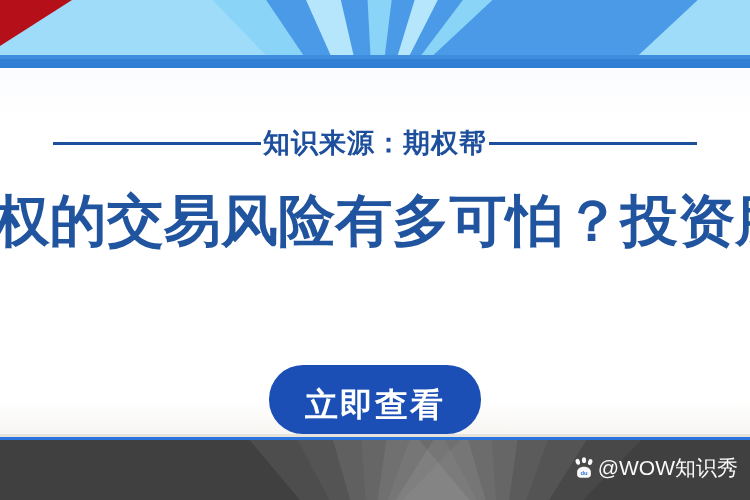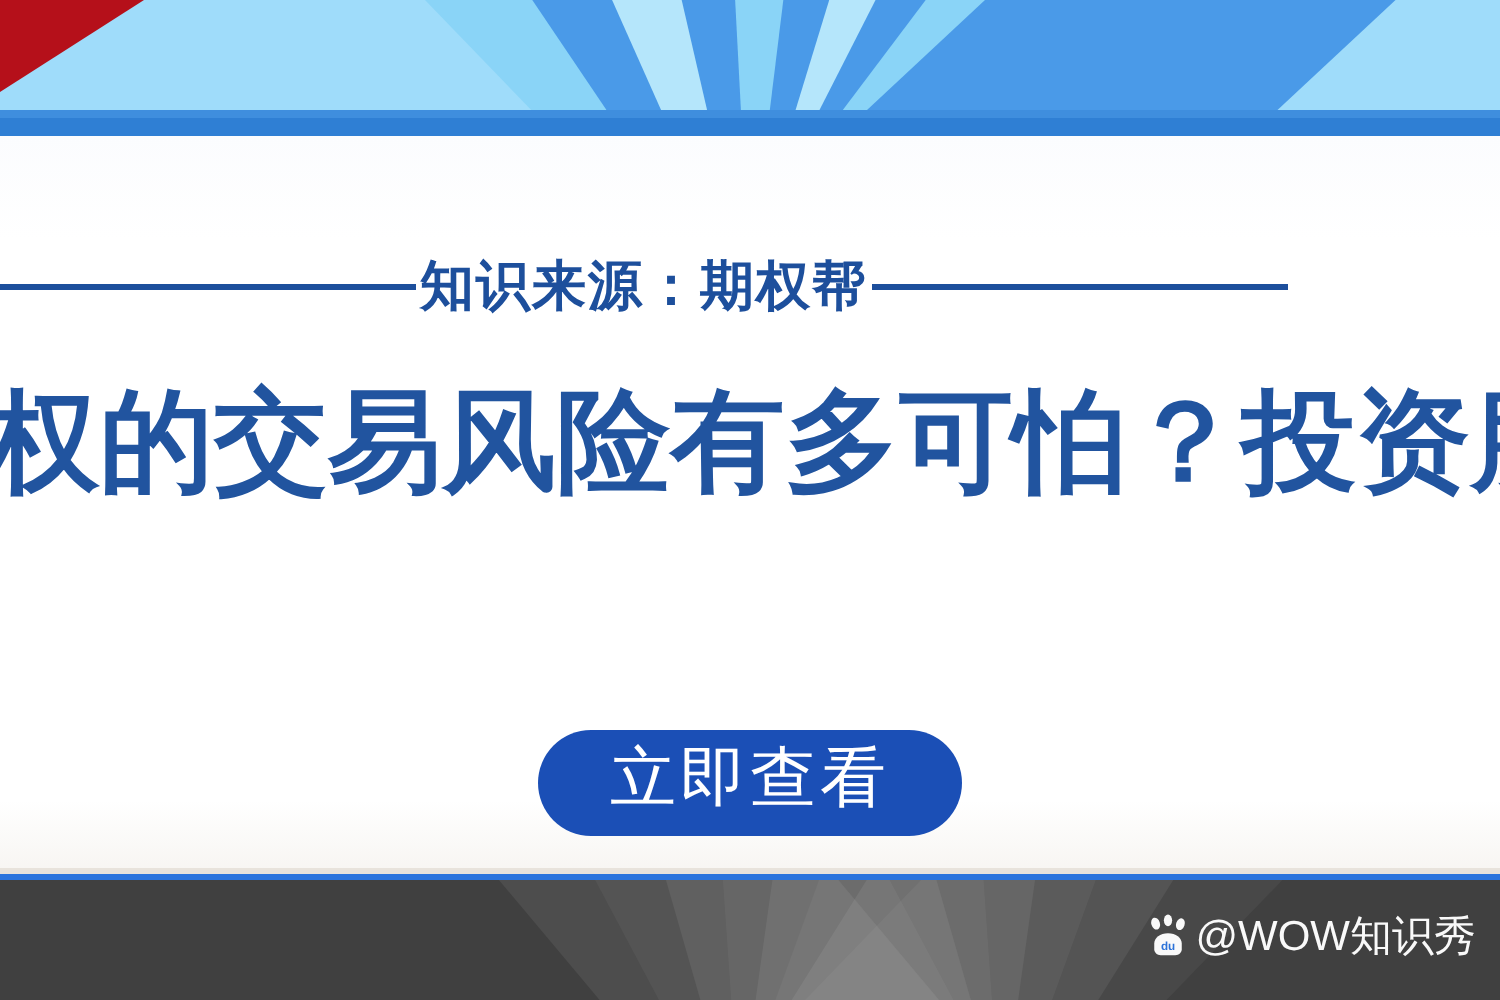--- a/index.html
+++ b/index.html
@@ -97,20 +97,21 @@
 
   
   .source-row {
     position: absolute;
     left: 0;
     top: 55px;
     width: 750px;
     height: 40px;
     display: flex;
     align-items: center;
+    justify-content: center;
   }
   .source-rule {
     height: 3px;
     background: #1d4f9c;
     width: 208px;
     flex: none;
   }
   .source-text {
     font-size: 27px;
     font-weight: 700;
@@ -148,23 +149,23 @@
     left: 0;
     top: 297px;
     width: 750px;
     display: flex;
     justify-content: center;
   }
   .cta-button {
     background: #1b4fb6;
     color: #ffffff;
     font-size: 33px;
-    font-weight: 400;
+    font-weight: 700;
     letter-spacing: 2px;
-    padding: 7px 36px 13px 36px;
+    padding: 23px 36px 13px 36px;
     border-radius: 34px;
     border: none;
     line-height: 1;
     cursor: pointer;
     white-space: nowrap;
   }
 
   
   .bottom-band {
     position: absolute;

